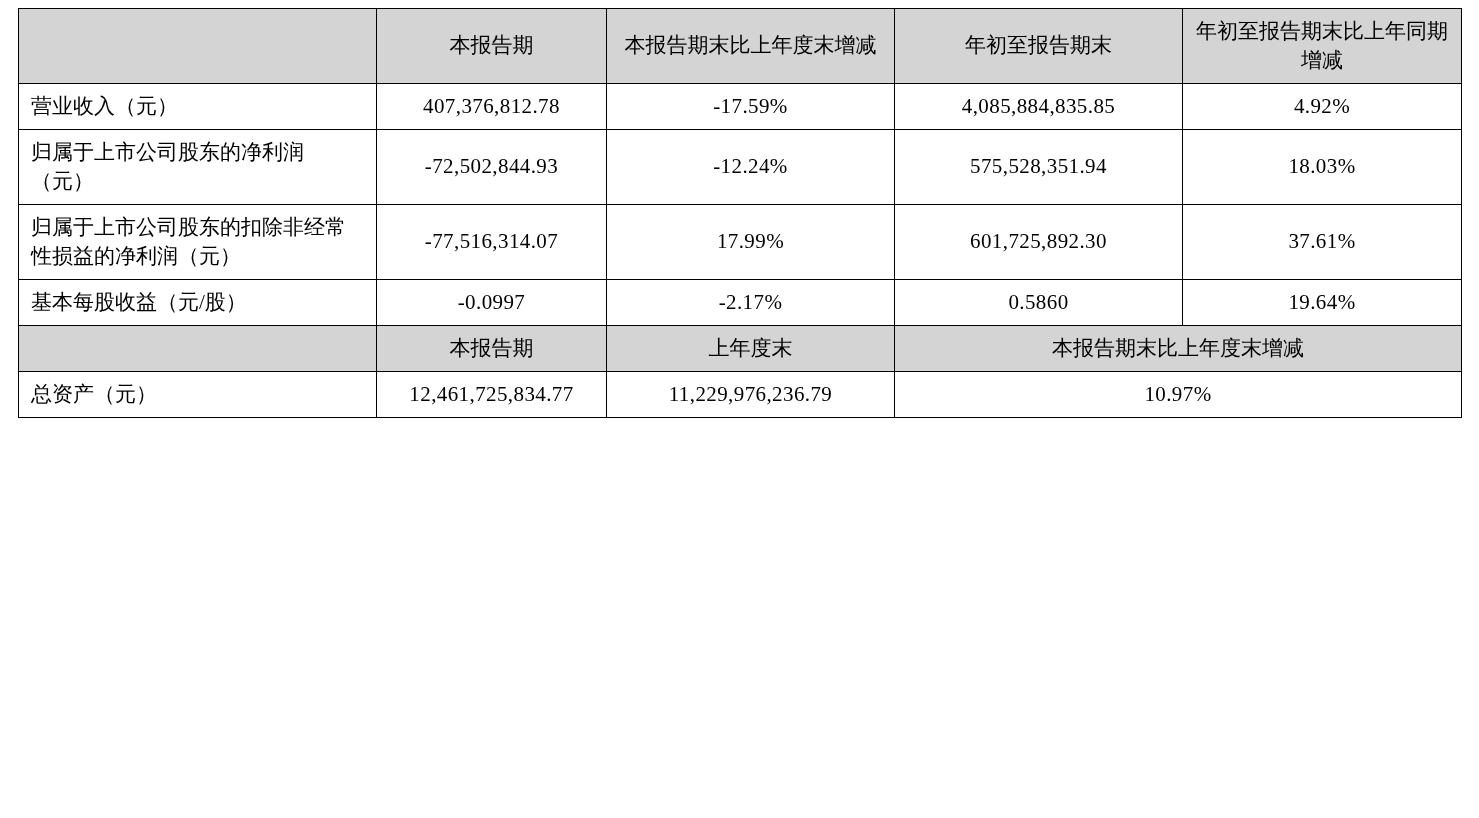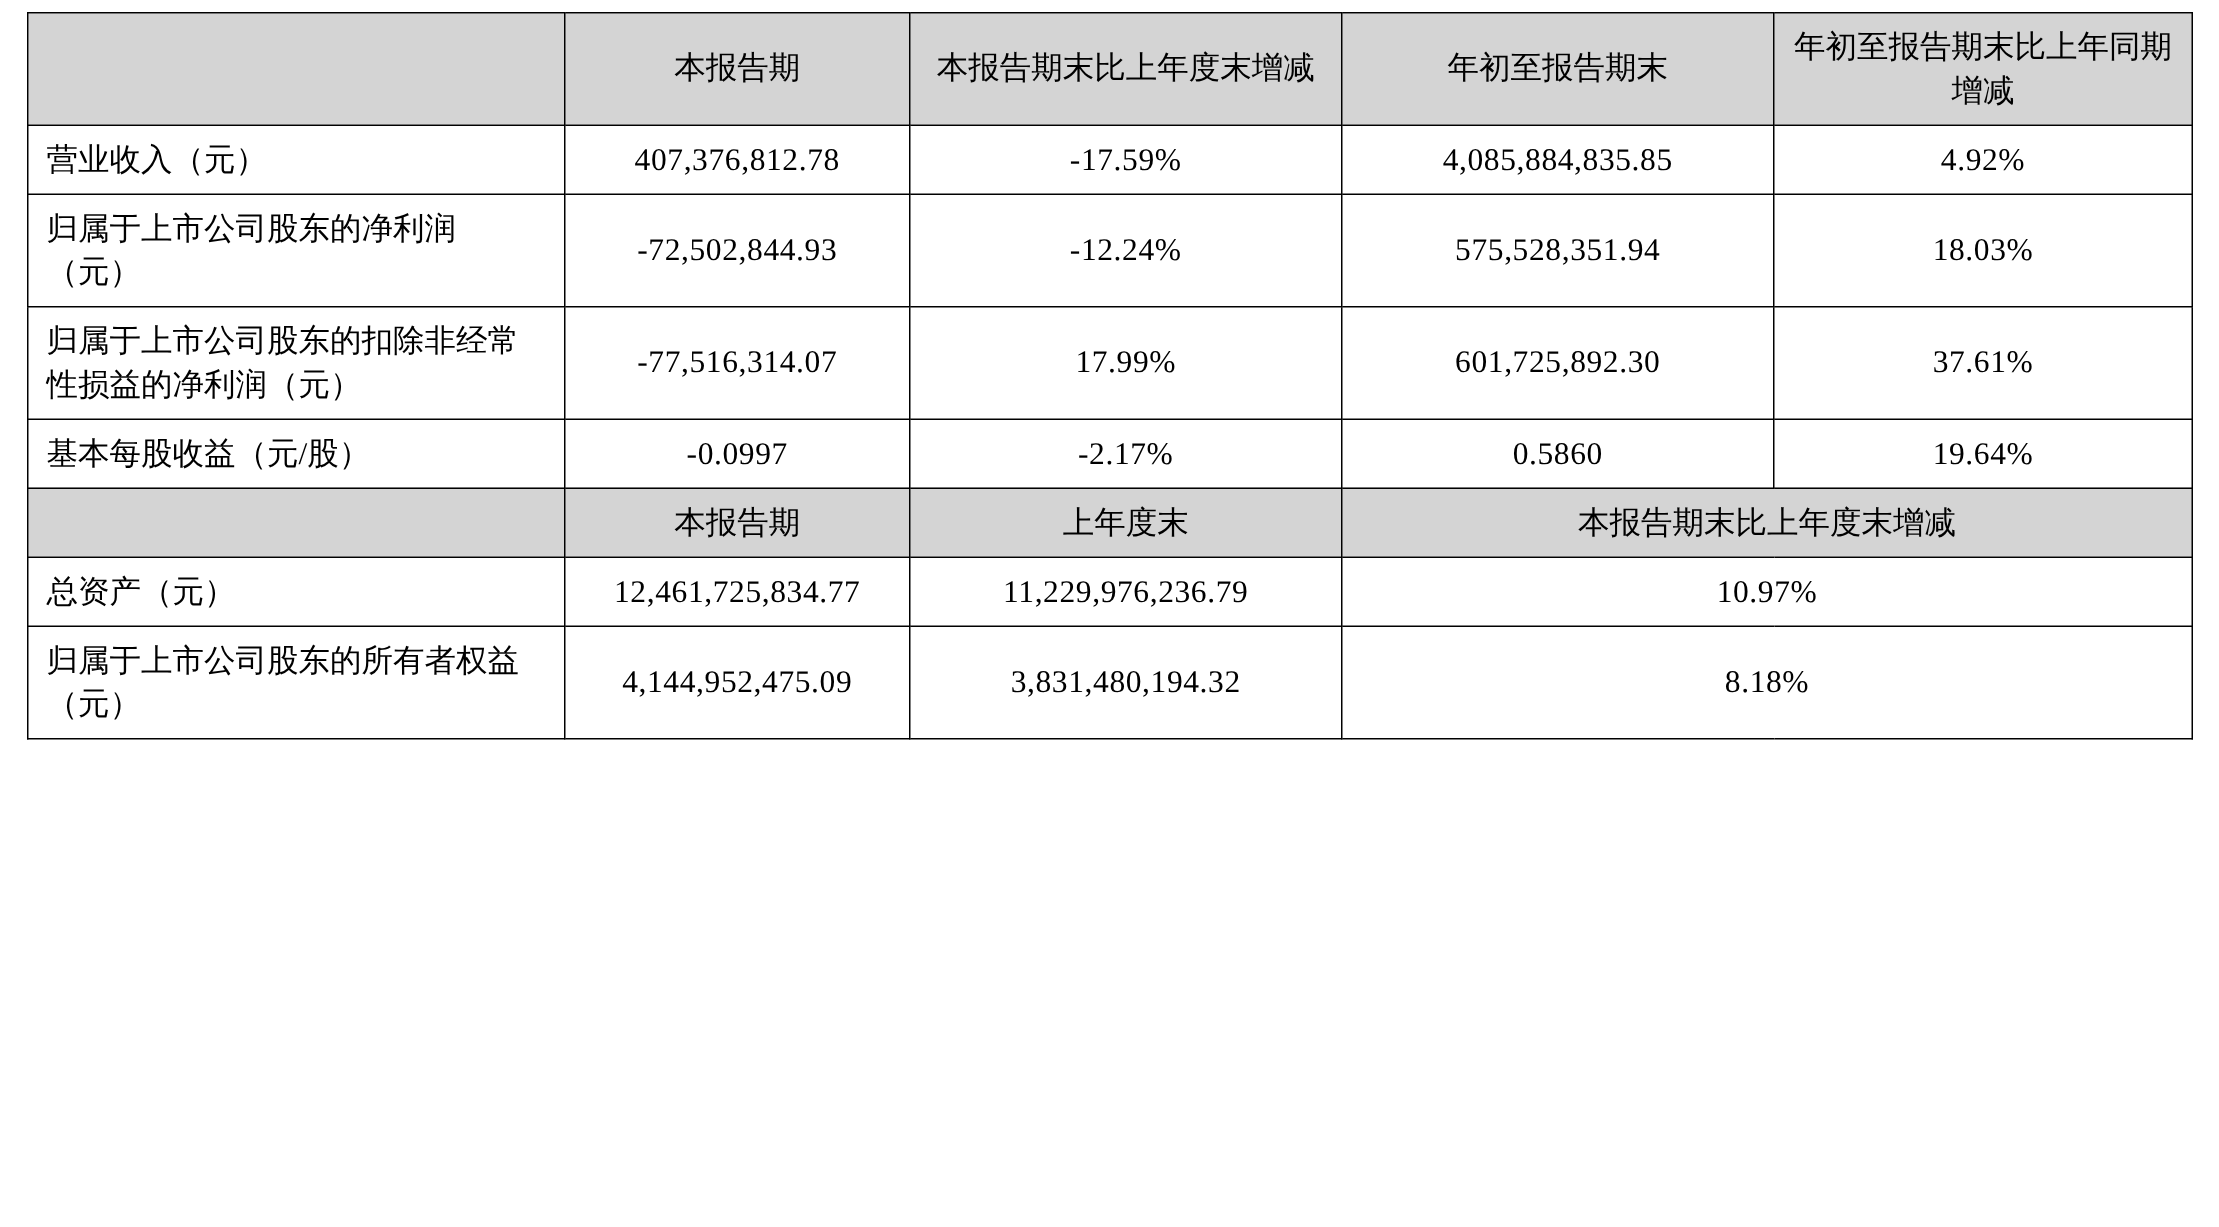--- a/index.html
+++ b/index.html
@@ -126,21 +126,15 @@
         <td class="hdr" colspan="2">本报告期末比上年度末增减</td>
       </tr>
 
       <tr>
         <td class="label">总资产（元）</td>
         <td class="num">12,461,725,834.77</td>
         <td class="num">11,229,976,236.79</td>
         <td class="num" colspan="2">10.97%</td>
       </tr>
 
-      <tr>
-        <td class="label">归属于上市公司股东的所有者权益（元）</td>
-        <td class="num">4,144,952,475.09</td>
-        <td class="num">3,831,480,194.32</td>
-        <td class="num" colspan="2">8.18%</td>
-      </tr>
     </tbody>
   </table>
 </div>
 
 </body></html>

